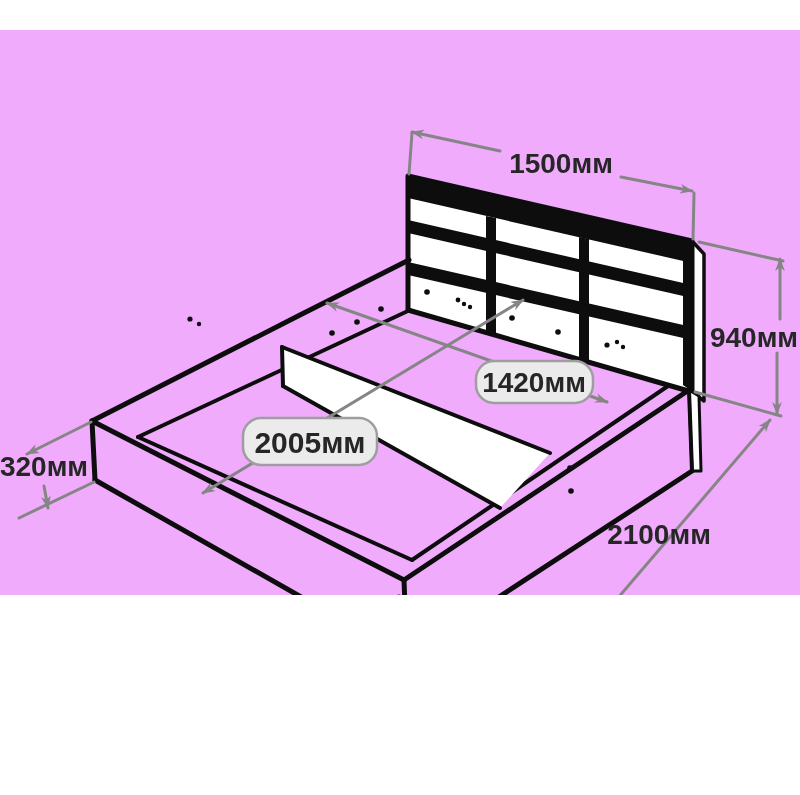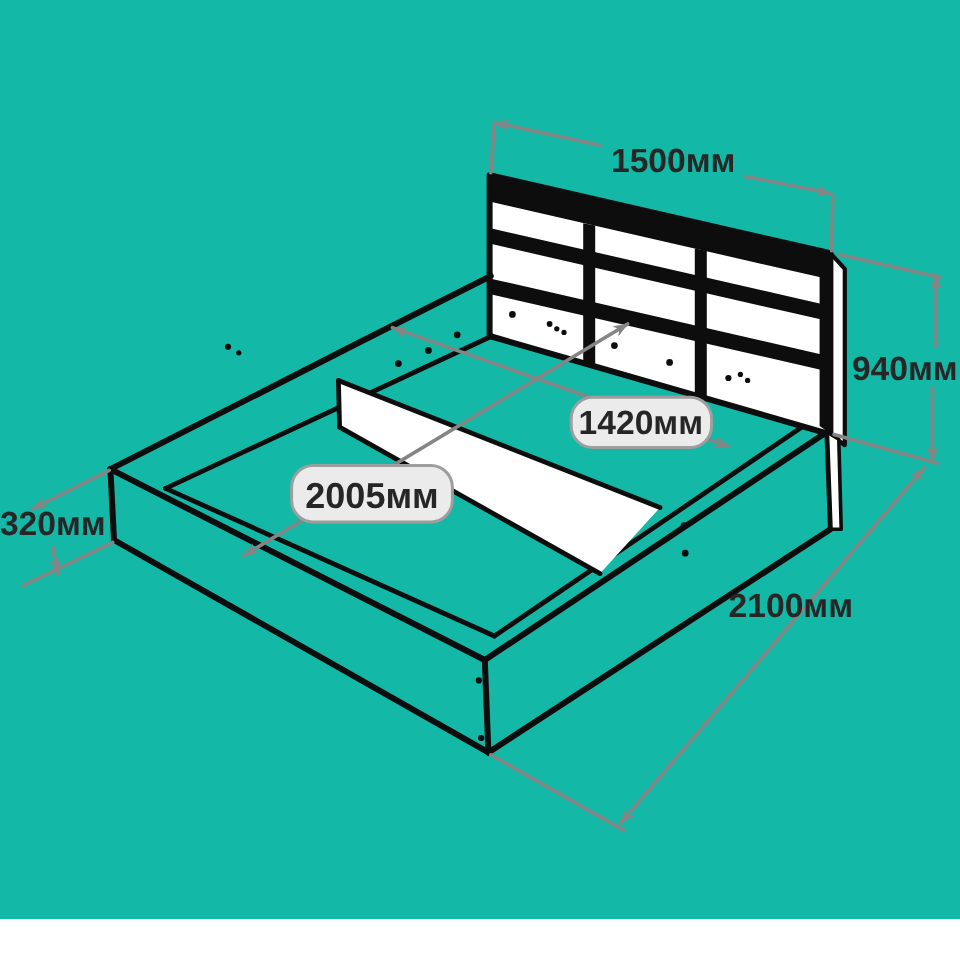--- a/index.html
+++ b/index.html
@@ -1,17 +1,17 @@
 <!DOCTYPE html>
 <html><head>
 <meta charset="utf-8">
 <style>
   html,body{margin:0;padding:0;background:#ffffff;}
-  .stage{position:relative;width:800px;height:766px;background:#14b8a6;overflow:hidden;
-         font-family:"Liberation Sans","DejaVu Sans",sans-serif;}
+  .stage{position:relative;width:800px;height:565px;background:#f0abfc;overflow:hidden;
+         font-family:"Liberation Sans","DejaVu Sans",sans-serif;margin-top:30px;}
   svg text{font-family:"Liberation Sans","DejaVu Sans",sans-serif;font-weight:bold;fill:#262626;}
   .blk{stroke:#0d0d0d;fill:none;stroke-linecap:round;stroke-linejoin:round;}
   .wfill{fill:#ffffff;stroke:#0d0d0d;stroke-linejoin:round;}
   .dim{stroke:#858585;stroke-width:3;fill:none;stroke-linecap:round;}
   .badge{fill:#ebebeb;stroke:#9e9e9e;stroke-width:2.5;}
 </style>
 </head>
 <body>
 
 <div class="stage">

